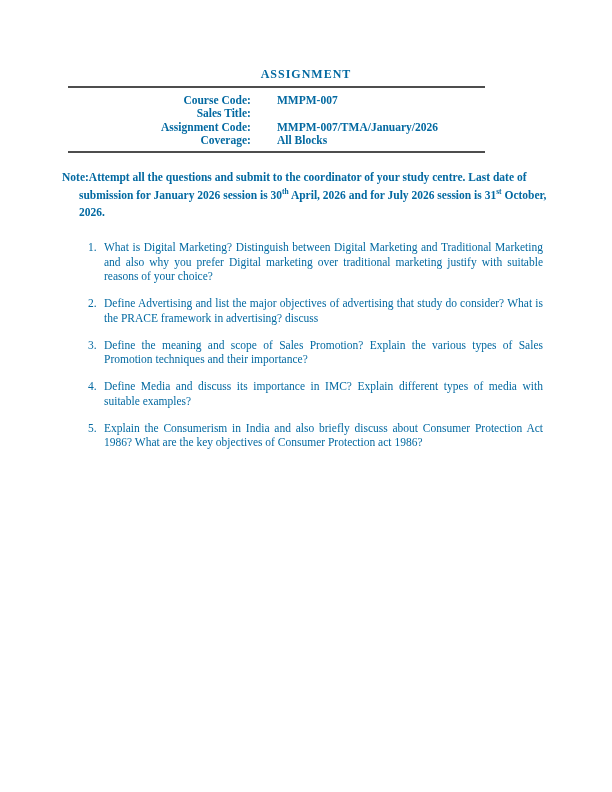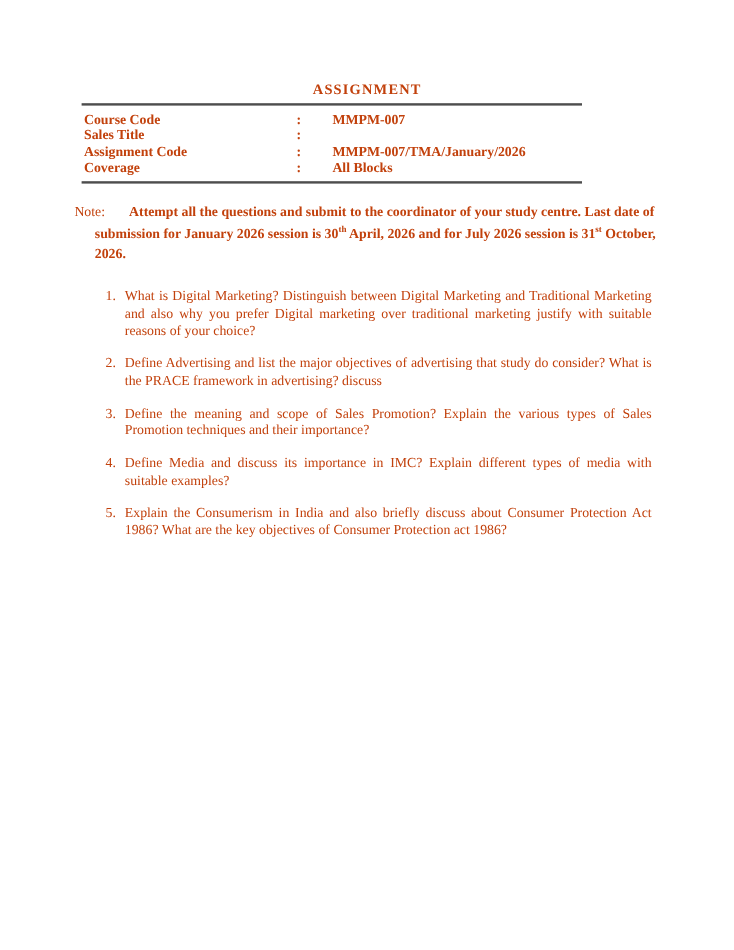--- a/index.html
+++ b/index.html
@@ -7,21 +7,21 @@
     padding: 0;
     background: #e8e8e8;
   }
   .page {
     position: relative;
     width: 612px;
     height: 792px;
     margin: 0 auto;
     background: #ffffff;
     font-family: "Liberation Serif", "DejaVu Serif", serif;
-    color: #c2410c;
+    color: #0369a1;
     overflow: hidden;
   }
 
   
   .doc-title {
     position: absolute;
     top: 67px;
     left: 0;
     width: 612px;
     margin: 0;
@@ -42,37 +42,37 @@
     border-bottom: 2px solid #4d4d4d;
     padding: 6px 0 4px 0;
     box-sizing: border-box;
   }
   .meta-row {
     display: flex;
     line-height: 13.3px;
     font-size: 11.5px;
     font-weight: bold;
   }
-  .meta-label { width: 177px; padding-left: 2px; }
+  .meta-label { width: 177px; padding-left: 2px; text-align: right; }
   .meta-colon { width: 30px; }
   .meta-value { flex: 1; }
 
   
   .note {
     position: absolute;
     top: 169px;
     left: 62px;
     width: 480px;
     margin: 0;
     font-size: 11.5px;
     line-height: 17.5px;
     padding-left: 17px;
     text-indent: -17px;
   }
-  .note-label { font-weight: normal; margin-right: 20px; }
+  .note-label { font-weight: bold; margin-right: 0; }
   .note-bold { font-weight: bold; }
   .note sup {
     font-size: 7.5px;
     font-weight: bold;
     vertical-align: super;
     line-height: 0;
   }
 
   
   .questions {

